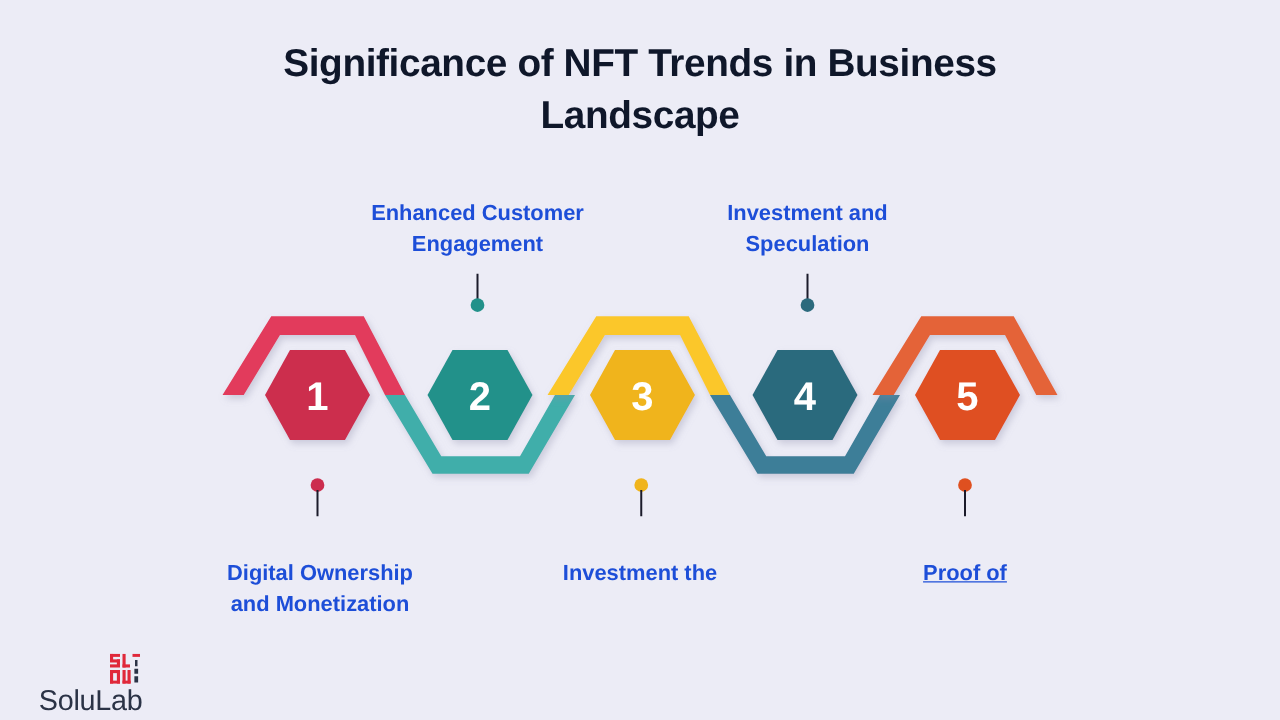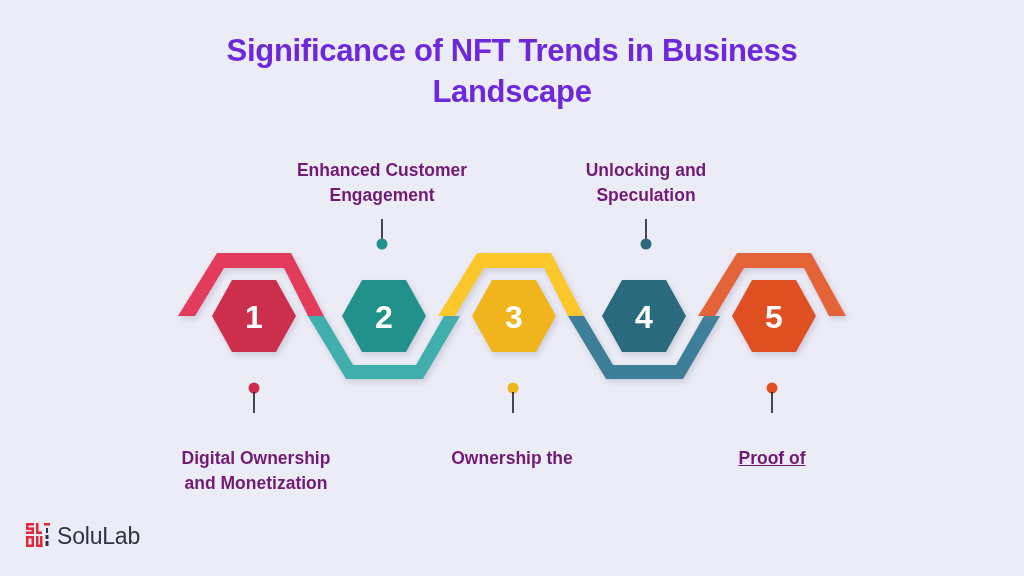--- a/index.html
+++ b/index.html
@@ -6,30 +6,30 @@
   body {
     width: 1024px; height: 576px; overflow: hidden;
     background: #ececf6;
     font-family: "Liberation Sans", "DejaVu Sans", sans-serif;
     position: relative;
     color: #1d2150;
   }
   .title {
     position: absolute; left: 0; top: 30px; width: 1024px;
     text-align: center; font-weight: 700; font-size: 31px; line-height: 41px;
-    color: #6d28d9; letter-spacing: -0.3px;
+    color: #0f172a; letter-spacing: -0.3px;
   }
   .title span { display: block; }
   svg.diagram { position: absolute; left: 0; top: 0; }
   .label {
     position: absolute; width: 240px; text-align: center;
-    font-weight: 700; font-size: 17.5px; line-height: 25px; color: #701a75;
+    font-weight: 700; font-size: 17.5px; line-height: 25px; color: #1d4ed8;
   }
   .label span { display: block; }
-  .logo { position: absolute; left: 26px; top: 523px; display: flex; align-items: flex-start; }
+  .logo { position: absolute; left: 26px; top: 523px; display: flex; align-items: flex-end; flex-direction: column; }
   .logo-text { font-size: 23px; color: #2b3346; margin-left: 5px; letter-spacing: -0.2px; }
 </style>
 </head>
 <body>
 
 <div class="title">
   <span>Significance of NFT Trends in Business</span>
   <span>Landscape</span>
 </div>
 
@@ -92,29 +92,29 @@
     <circle cx="772" cy="388" r="5.5" fill="#df5020"></circle>
     <line x1="772" y1="392" x2="772" y2="413" stroke="#1b1b2a" stroke-width="1.6"></line>
   </g>
 </svg>
 
 <div class="label" style="left:262px; top:158px;">
   <span>Enhanced Customer</span>
   <span>Engagement</span>
 </div>
 <div class="label" style="left:526px; top:158px;">
-  <span>Unlocking and</span>
+  <span>Investment and</span>
   <span>Speculation</span>
 </div>
 <div class="label" style="left:136px; top:446px;">
   <span>Digital Ownership</span>
   <span>and Monetization</span>
 </div>
 <div class="label" style="left:392px; top:446px;">
-  <span>Ownership the</span>
+  <span>Investment the</span>
 </div>
 <div class="label" style="left:652px; top:446px;text-decoration:underline;">
   <span>Proof of</span>
 </div>
 
 <div class="logo">
   <svg width="26" height="24" viewBox="0 0 26 24">
     <g fill="#e0283a">
       <rect x="0" y="0" width="8" height="2.5"></rect>
         <rect x="0" y="0" width="2.5" height="6"></rect>

